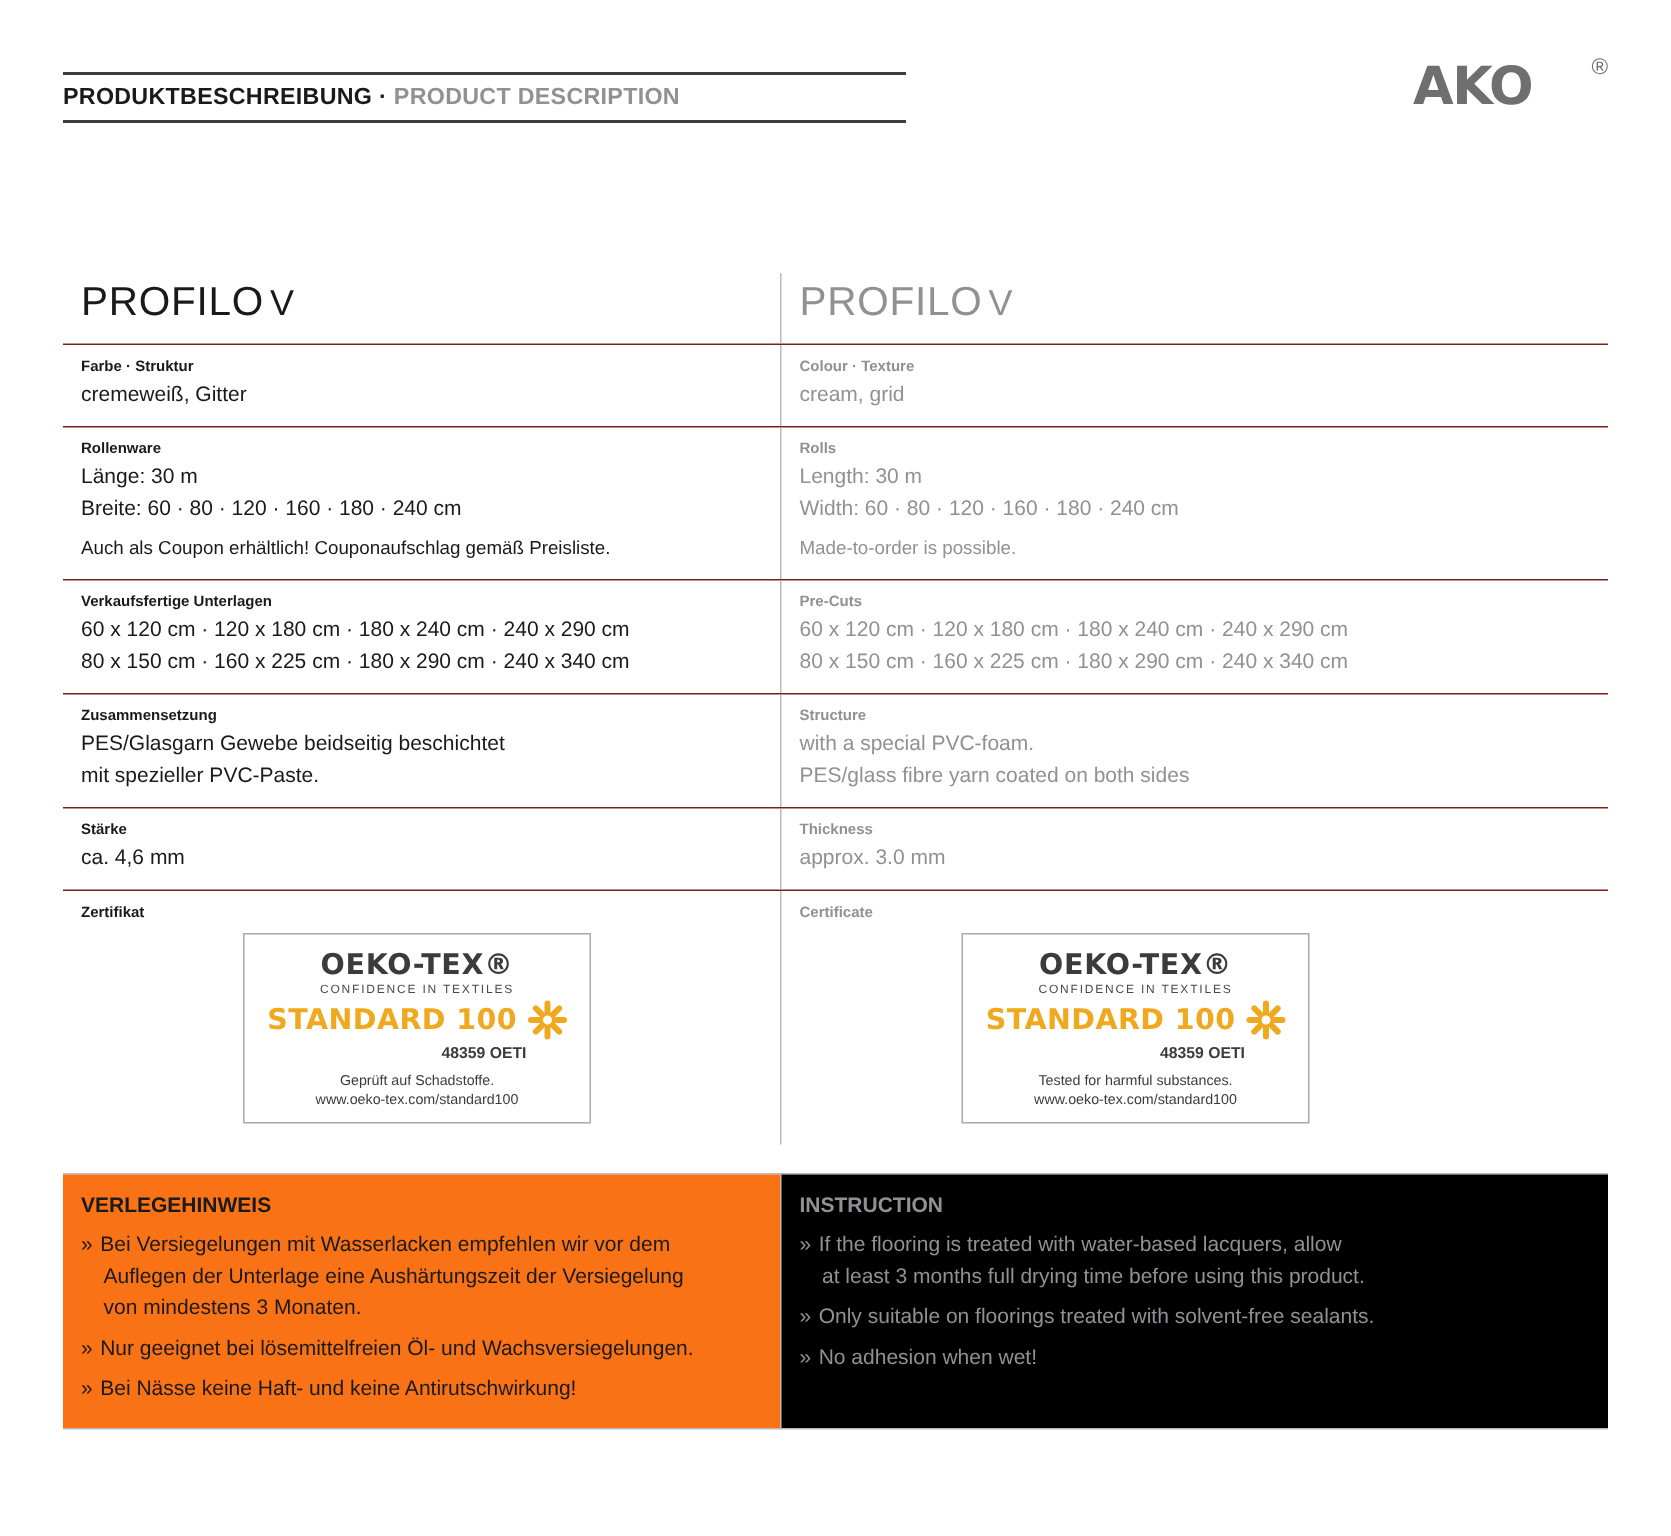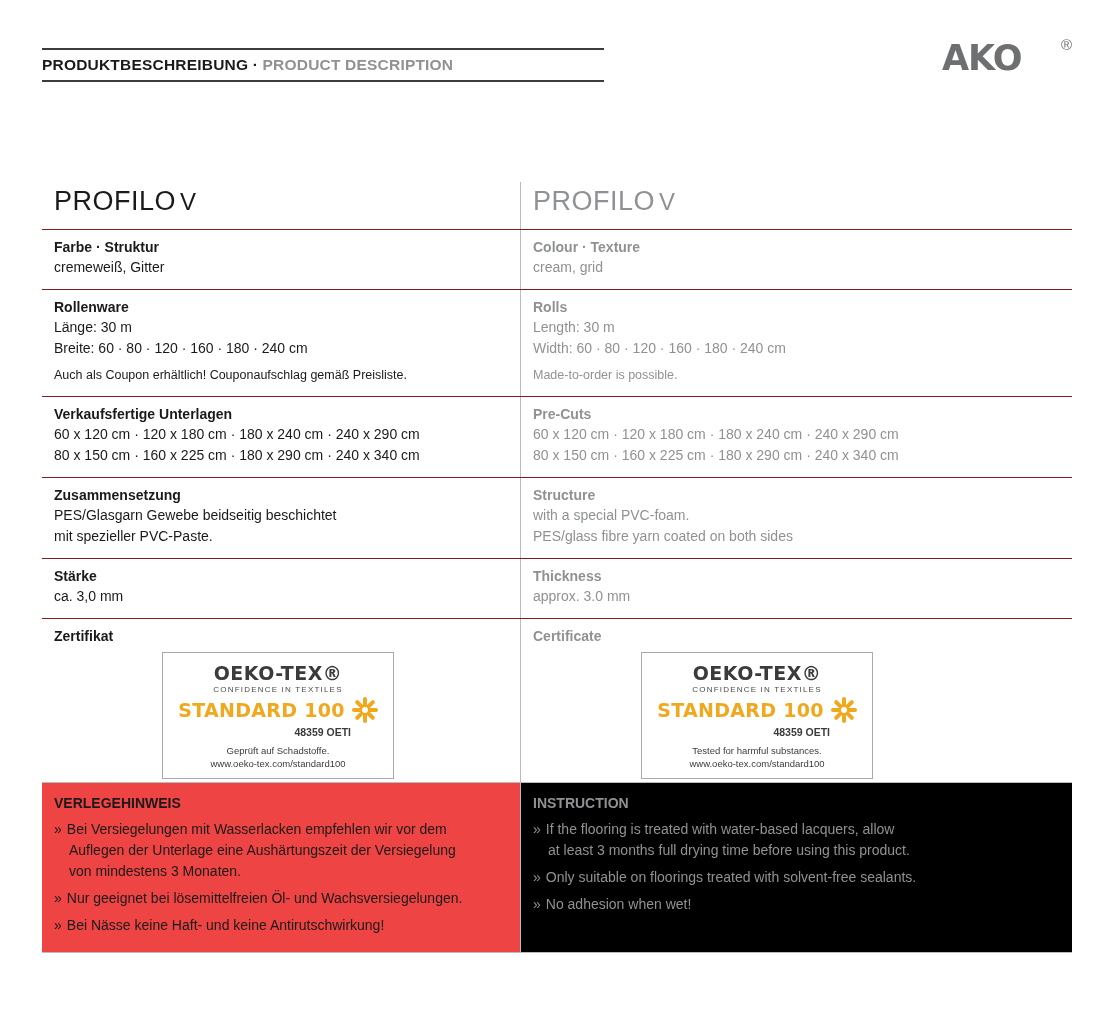--- a/index.html
+++ b/index.html
@@ -109,21 +109,21 @@
   .product-title {
     font-size: 27px;
     font-weight: normal;
     letter-spacing: 0.5px;
   }
   .product-title .variant {
     font-size: 24px;
     margin-left: 4px;
   }
   .label {
-    font-size: 14px;
+    font-size: 10px;
     font-weight: bold;
     margin-bottom: 2px;
   }
   .line {
     font-size: 14px;
     line-height: 21px;
   }
   .small {
     font-size: 12.5px;
     line-height: 20px;
@@ -222,21 +222,21 @@
     border-bottom: 1px solid #b9bbbd;
   }
   .note-col {
     box-sizing: border-box;
     padding: 12px 14px 16px 12px;
   }
   .note-col.left {
     width: 479px;
     border-right: 1px solid #b9bbbd;
     color: #1a1a1a;
-    background: #ef4444;
+    background: #f97316;
   }
   .note-col.right {
     width: 551px;
     color: #8f9194;
     background: #000000;
   }
   .note-title {
     font-size: 14px;
     font-weight: bold;
     margin-bottom: 8px;
@@ -333,21 +333,21 @@
       <div class="col right">
         <div class="label">Structure</div>
         <div class="line">with a special PVC-foam.</div>
         <div class="line">PES/glass fibre yarn coated on both sides</div>
       </div>
     </div>
 
     <div class="row">
       <div class="col left">
         <div class="label">Stärke</div>
-        <div class="line">ca. 3,0 mm</div>
+        <div class="line">ca. 4,6 mm</div>
       </div>
       <div class="col right">
         <div class="label">Thickness</div>
         <div class="line">approx. 3.0 mm</div>
       </div>
     </div>
 
     <div class="row cert-row no-border">
       <div class="col left">
         <div class="label">Zertifikat</div>

